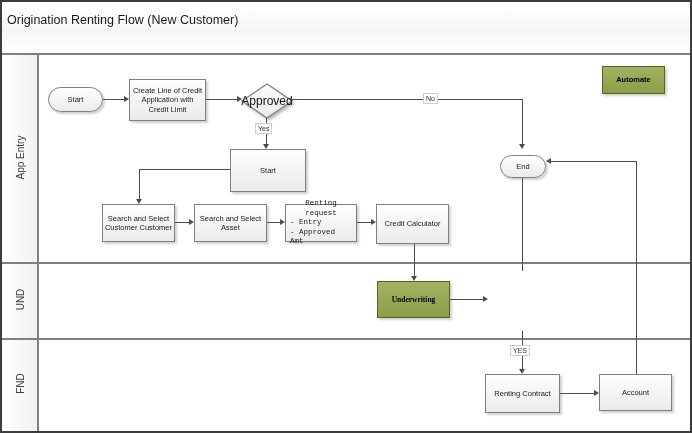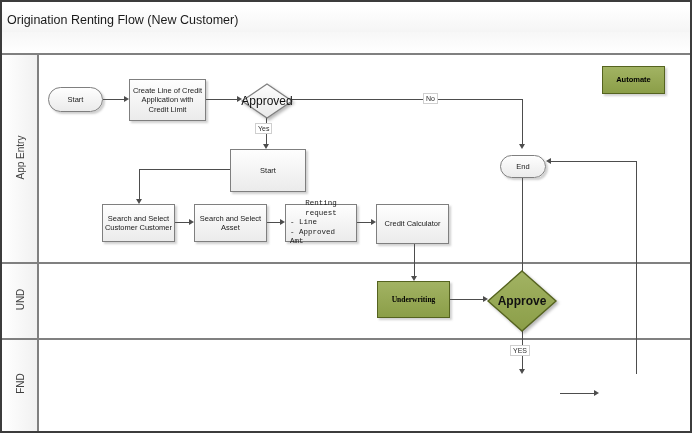--- a/index.html
+++ b/index.html
@@ -147,41 +147,31 @@
   <div class="node" style="left:192px;top:202px;width:73px;height:38px;">
     <div>
       <div>Search and Select</div>
       <div>Asset</div>
     </div>
   </div>
 
   <div class="node" style="left:283px;top:202px;width:72px;height:38px;">
     <div class="rr-body">
       <div class="c">Renting request</div>
-      <div class="l">- Line</div>
+      <div class="l">- Entry</div>
       <div class="l">- Approved Amt</div>
     </div>
   </div>
 
   <div class="node" style="left:374px;top:202px;width:73px;height:40px;">Credit Calculator</div>
 
   <div class="node green" style="left:600px;top:64px;width:63px;height:28px;">Automate</div>
 
   <div class="node oval" style="left:498px;top:136px;width:46px;height:23px;margin-top:17px;">End</div>
 
   <div class="node green" style="left:375px;top:279px;width:73px;height:37px;font-family:Liberation Serif, serif;">Underwriting</div>
 
-  <div class="diamond" style="left:484px;top:267px;width:72px;height:64px;">
-    <svg width="72" height="64">
-      <defs>
-        <linearGradient id="gg" x1="0" y1="0" x2="0" y2="1">
-          <stop offset="0" stop-color="#a2b363"></stop>
-            <stop offset="1" stop-color="#8b9e48"></stop>
-        </linearGradient>
-      </defs>
-      <polygon points="36,2 70,32 36,62 2,32" fill="url(#gg)" stroke="#55631f" stroke-width="1.4"></polygon>
-    </svg>
-    <span class="dlabel bold">Approve</span>
-  </div>
 
+  <div class="node" style="left:483px;top:372px;width:75px;height:39px;">Renting Contract</div>
 
+  <div class="node" style="left:597px;top:372px;width:73px;height:37px;">Account</div>
 
 </div>
 
 </body></html>

